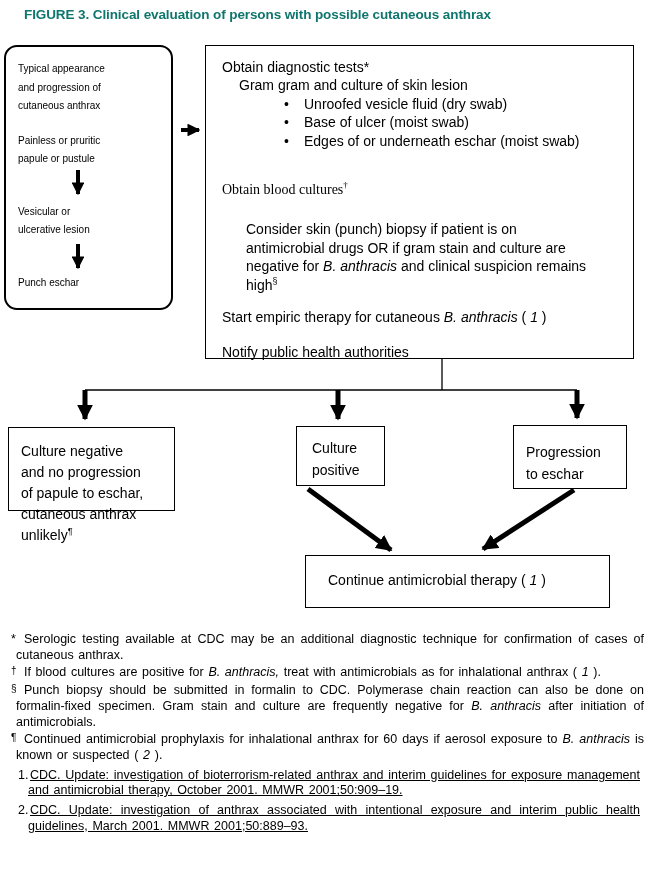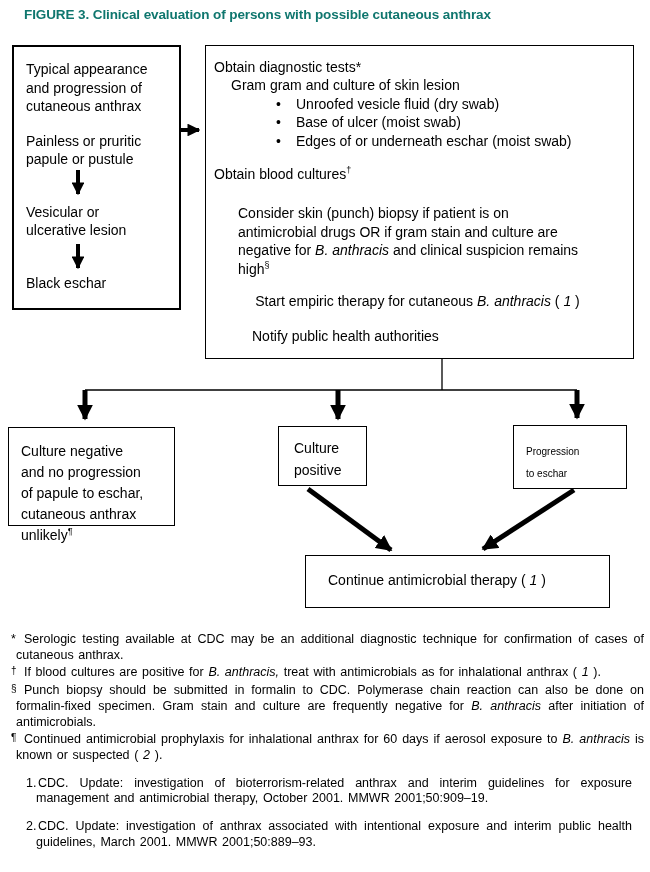--- a/index.html
+++ b/index.html
@@ -8,70 +8,70 @@
     font-family:"Liberation Sans","DejaVu Sans",sans-serif;color:#000000;
     overflow:hidden;
   }
   .title{
     position:absolute;left:24px;top:7px;width:636px;margin:0;
     font-size:13.5px;font-weight:bold;letter-spacing:-0.1px;color:#0f766e;
   }
   .connectors{position:absolute;left:0;top:0;pointer-events:none;}
   .box{position:absolute;background:#fff;box-sizing:border-box;border:1.5px solid #000;}
   .box p{margin:0;}
-  .appearance{left:12px;top:45px;width:169px;height:265px;border-width:2px;
-    padding:13px 10px 0 12px;font-size:14px;line-height:18.5px;}
+  .appearance{left:4px;top:45px;width:169px;height:265px;border-width:2px;
+    padding:13px 10px 0 12px;font-size:10px;line-height:18.5px;border-radius:13px;}
   .appearance .stage{margin-top:16px;}
   .appearance .stage-gap{margin-top:34px;}
   .workup{left:205px;top:45px;width:429px;height:314px;border-width:1.5px;
-    padding:12px 12px 0 8px;font-size:14px;line-height:18.4px;}
+    padding:12px 12px 0 16px;font-size:14px;line-height:18.4px;}
   .workup .gram{display:block;padding-left:17px;}
   .workup .bullet{position:relative;padding-left:82px;}
   .workup .dot{position:absolute;left:62px;top:0;}
-  .workup .p-blood{margin-top:15px;}
+  .workup .p-blood{margin-top:31px;font-family:Liberation Serif, serif;}
   .workup .p-biopsy{margin-top:21px;margin-left:24px;}
-  .workup .p-empiric{margin-top:14px;text-align:center;}
-  .workup .p-notify{margin-top:17px;margin-left:38px;}
+  .workup .p-empiric{margin-top:14px;}
+  .workup .p-notify{margin-top:17px;}
   sup{font-size:9px;line-height:0;vertical-align:super;}
   i{font-style:italic;}
-  .neg{left:8px;top:427px;width:167px;height:99px;
+  .neg{left:8px;top:427px;width:167px;height:84px;
     padding:13px 10px 0 12px;font-size:14px;line-height:21px;}
-  .pos{left:278px;top:426px;width:89px;height:60px;
+  .pos{left:296px;top:426px;width:89px;height:60px;
     padding:11px 6px 0 15px;font-size:14px;line-height:21.5px;}
   .esch{left:513px;top:425px;width:114px;height:64px;
-    padding:15px 6px 0 12px;font-size:10px;line-height:22px;}
+    padding:15px 6px 0 12px;font-size:14px;line-height:22px;}
   .cont{left:305px;top:555px;width:305px;height:53px;
     padding:16px 0 0 22px;font-size:14px;}
   .notes{
     position:absolute;left:6px;top:632px;width:638px;
     font-size:12.5px;line-height:15.7px;word-spacing:1.2px;text-align:justify;
   }
   .fn{margin:0;padding-left:10px;text-indent:-5px;}
   .fnm{display:inline-block;width:13px;text-indent:0;font-size:10px;vertical-align:2px;}
   .fnm.star{font-size:12.5px;vertical-align:0;}
   .ref-head{margin:4px 0 0 0;font-style:italic;padding-left:2px;}
-  .ref{margin:12px;padding-left:18px;text-indent:-10px;}
+  .ref{margin:4px;padding-left:18px;text-indent:-10px;text-decoration:underline;}
   .refnum{display:inline-block;width:12px;text-indent:0;}
 </style>
 </head>
 <body>
 
 <div class="page">
 
   <h1 class="title">FIGURE 3. Clinical evaluation of persons with possible cutaneous anthrax</h1>
 
   <div class="box appearance">
     <p><span>Typical appearance</span><br>
       <span>and progression of</span><br>
       <span>cutaneous anthrax</span></p>
     <p class="stage"><span>Painless or pruritic</span><br>
       <span>papule or pustule</span></p>
     <p class="stage-gap"><span>Vesicular or</span><br>
       <span>ulcerative lesion</span></p>
-    <p class="stage-gap">Black eschar</p>
+    <p class="stage-gap">Punch eschar</p>
   </div>
 
   <div class="box workup">
     <p>
       <span>Obtain diagnostic tests*</span>
       <span class="gram">Gram gram and culture of skin lesion</span>
       <span class="bullet" style="display:block"><span class="dot">•</span><span>Unroofed vesicle fluid (dry swab)</span></span>
       <span class="bullet" style="display:block"><span class="dot">•</span><span>Base of ulcer (moist swab)</span></span>
       <span class="bullet" style="display:block"><span class="dot">•</span><span>Edges of or underneath eschar (moist swab)</span></span>
     </p>

